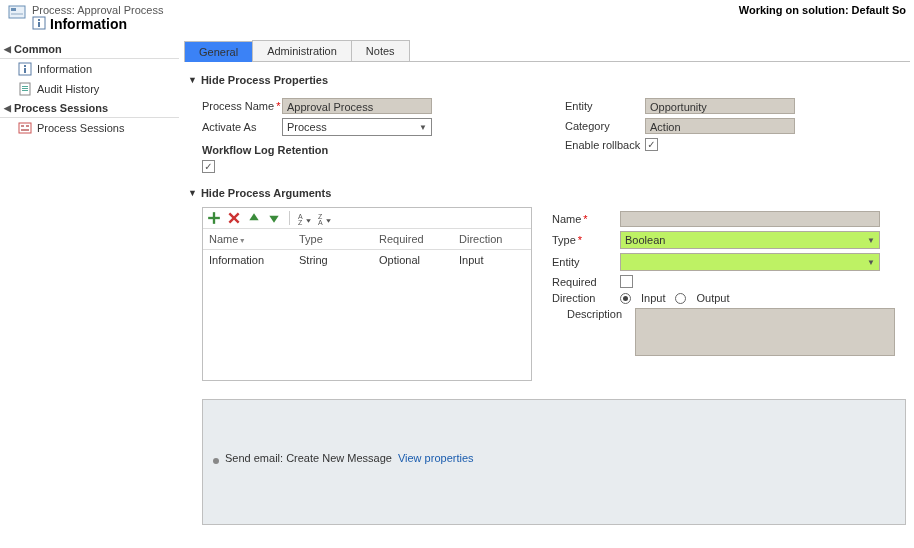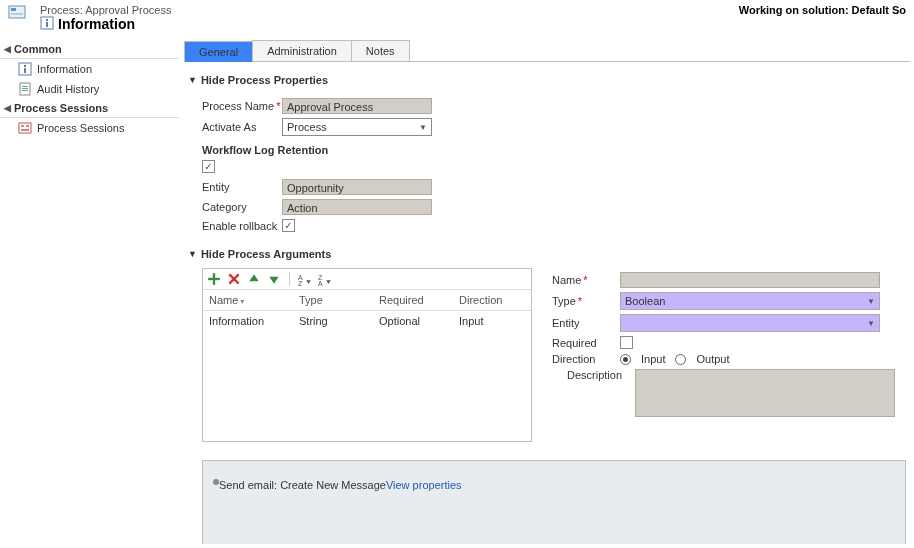--- a/index.html
+++ b/index.html
@@ -1,46 +1,46 @@
 <!DOCTYPE html>
 <html><head>
 <meta charset="utf-8">
 <style>
 * { box-sizing: border-box; margin: 0; padding: 0; }
 body { font-family: "Segoe UI", Tahoma, sans-serif; font-size: 11px; color: #333; background: #fff; width: 914px; height: 548px; overflow: hidden; }
 .header { display: flex; align-items: flex-start; padding: 4px 8px; }
-.header-left { display: flex; align-items: flex-start; gap: 14px; flex: 1; }
+.header-left { display: flex; align-items: flex-start; gap: 6px; flex: 1; }
 .hdr-icon svg { width: 18px; height: 18px; }
 .hdr-text .breadcrumb { font-size: 11px; color: #555; }
 .hdr-text .title-row { display: flex; align-items: center; gap: 4px; }
 .hdr-text .title-row svg { width: 14px; height: 14px; }
 .hdr-text .title { font-size: 14px; font-weight: bold; color: #000; }
 .header-right { font-size: 11px; font-weight: bold; color: #000; white-space: nowrap; }
 .layout { display: flex; height: calc(548px - 40px); }
 .sidebar { width: 180px; border-right: 1px solid transparent; padding: 4px 0 0 0; }
 .side-group-hdr { display: flex; align-items: center; font-weight: bold; font-size: 11px; padding: 3px 4px; border-bottom: 1px solid #ddd; }
 .side-group-hdr .tw { width: 10px; color: #555; font-size: 9px; }
 .side-item { display: flex; align-items: center; gap: 5px; padding: 3px 4px 3px 18px; cursor: pointer; }
 .side-item svg { width: 14px; height: 14px; }
 .main { flex: 1; padding: 0 4px; overflow: hidden; }
 .tabs { display: flex; border-bottom: 1px solid #bfbfbf; margin-top: 4px; }
 .tab { padding: 4px 14px; border: 1px solid #bfbfbf; border-bottom: none; background: #f4f4f4; font-size: 11px; cursor: pointer; margin-right: -1px; }
 .tab.active { background: #3b82f6; position: relative; top: 1px; }
 .section-hdr { display: flex; align-items: center; gap: 4px; font-weight: bold; font-size: 11px; margin: 12px 0 8px 4px; }
 .section-hdr .tw { font-size: 9px; }
-.form-row { display: flex; flex-direction: column; }
+.form-row { display: flex; }
 .form-col { flex: 1; }
 .field { display: flex; align-items: center; margin: 4px 0 4px 18px; }
 .field .lbl { width: 80px; font-size: 11px; }
 .req { color: #d00; margin-left: 2px; }
 .val-ro { background: #d3cec5; border: 1px solid #b0aaa0; padding: 2px 4px; min-width: 150px; height: 16px; font-size: 11px; display: inline-block; }
 .val-edit { border: 1px solid #888; padding: 1px 2px; font-size: 11px; display: inline-flex; align-items: center; background: #fff; }
 .prefix { background: #e8e8e8; border: 1px solid #aaa; padding: 0 2px; font-size: 10px; margin-right: 2px; }
 .sel { border: 1px solid #888; padding: 2px 4px; min-width: 150px; height: 18px; font-size: 11px; display: inline-flex; align-items: center; justify-content: space-between; background: #fff; }
-.sel-ro { background: #c4b5fd; border: 1px solid #b0aaa0; }
+.sel-ro { background: #bef264; border: 1px solid #b0aaa0; }
 .sel .ar { font-size: 8px; color: #555; }
 .chk { width: 13px; height: 13px; border: 1px solid #888; display: inline-flex; align-items: center; justify-content: center; background: #fff; font-size: 10px; color: #555; }
 .sub-hdr { font-weight: bold; font-size: 11px; margin: 8px 0 4px 18px; }
 .chk-row { display: flex; align-items: center; gap: 4px; margin: 2px 0 2px 18px; font-size: 11px; }
 .args-wrap { display: flex; gap: 20px; margin: 6px 0 0 18px; }
 .args-grid { border: 1px solid #bfbfbf; width: 330px; }
 .grid-toolbar { display: flex; align-items: center; gap: 6px; padding: 3px 4px; border-bottom: 1px solid #ddd; }
 .tb-btn { width: 14px; height: 14px; display: inline-flex; align-items: center; justify-content: center; cursor: pointer; }
 .tb-sep { border-left: 1px solid #ccc; height: 14px; margin: 0 2px; }
 .grid-head, .grid-row { display: flex; font-size: 11px; }
@@ -52,21 +52,21 @@
 .grid-body { height: 130px; }
 .args-form { flex: 1; }
 .args-form .field { margin-left: 0; }
 .args-form .lbl { width: 68px; }
 .wide { width: 260px; }
 .radio-row { display: flex; align-items: center; gap: 10px; }
 .radio { width: 11px; height: 11px; border: 1px solid #666; border-radius: 50%; display: inline-flex; align-items: center; justify-content: center; }
 .radio.sel-r::after { content: ""; width: 5px; height: 5px; background: #444; border-radius: 50%; }
 .txtarea { background: #d3cec5; border: 1px solid #b0aaa0; width: 260px; height: 48px; }
 .steps-box { border: 1px solid #bfbfbf; background: #e8ecef; margin: 18px 4px 0 18px; padding: 18px 10px 60px 10px; }
-.step-row { display: flex; align-items: flex-start; font-size: 11px; }
+.step-row { display: flex; align-items: flex-end; gap: 6px; font-size: 11px; margin-top: 34px; }
 .dot { width: 6px; height: 6px; background: #888; border-radius: 50%; }
 .link { color: #1a5cae; cursor: pointer; }
 </style>
 </head>
 <body>
 
 <div class="header">
   <div class="header-left">
     <span class="hdr-icon">
       <svg viewBox="0 0 18 18">

